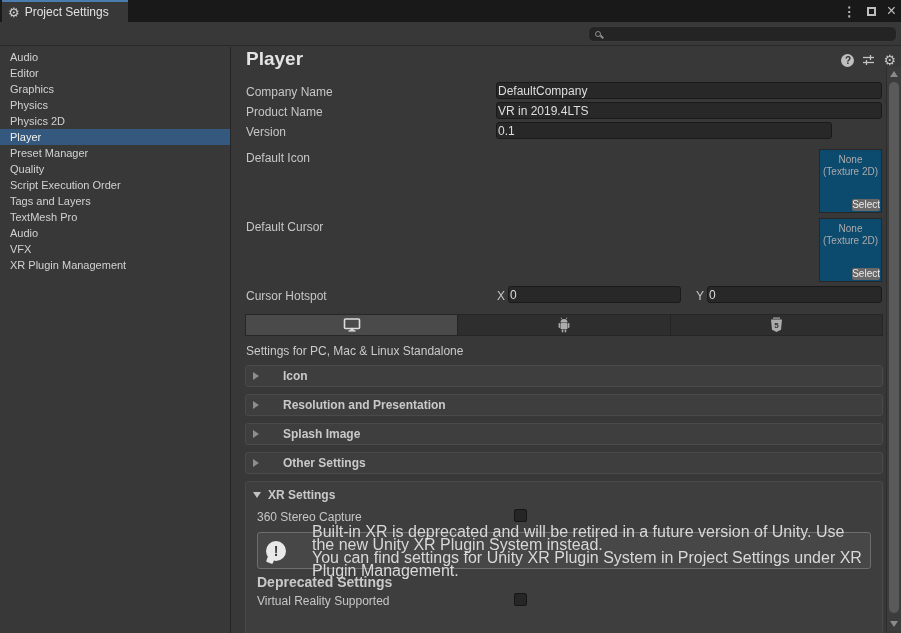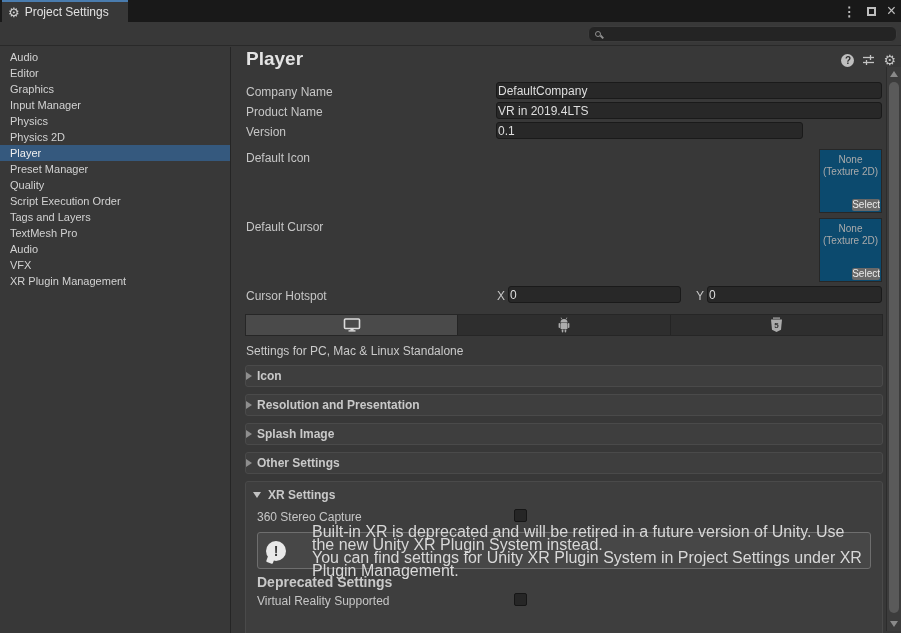--- a/index.html
+++ b/index.html
@@ -56,21 +56,21 @@
   
   .ptabs { position:absolute; left:14px; top:267px; width:638px; height:22px; display:flex;
            background:#2E2E2E; border:1px solid #262626; }
   .ptab { flex:1; display:flex; align-items:center; justify-content:center; border-right:1px solid #242424; }
   .ptab:last-child { border-right:none; }
   .ptab.active { background:#4A4A4A; }
   .settings-for { position:absolute; left:15px; top:297px; font-size:12px; color:#CACACA; }
 
   
   .section { position:absolute; left:14px; width:638px; height:22px; background:#3E3E3E;
-             border:1px solid #4A4A4A; border-radius:3px; display:flex; align-items:center; gap:5px; }
+             border:1px solid #4A4A4A; border-radius:3px; display:flex; align-items:center; padding-left:7px; gap:24px; }
   .section-label { font-size:12px; font-weight:bold; color:#C9C9C9; }
   .tri-right { width:0; height:0; border-left:6px solid #8E8E8E; border-top:4px solid transparent; border-bottom:4px solid transparent; }
   .tri-down { width:0; height:0; border-top:6px solid #C2C2C2; border-left:4px solid transparent; border-right:4px solid transparent; }
 
   
   .xrbox { position:absolute; left:14px; top:434px; width:638px; height:156px; background:#3E3E3E;
            border:1px solid #4A4A4A; border-radius:3px; }
   .xr-head { position:absolute; left:7px; top:6px; display:flex; align-items:center; gap:7px; }
   .xr-row-label { position:absolute; left:11px; font-size:12px; color:#C6C6C6; }
   .checkbox { position:absolute; left:268px; width:13px; height:13px; background:#262626;
@@ -114,21 +114,20 @@
       <span class="mag"></span>
     </div>
   </div>
 
   <div class="bodyrow">
 
     <div class="sidebar">
       <div class="side-item">Audio</div>
       <div class="side-item">Editor</div>
       <div class="side-item">Graphics</div>
-      <div class="side-item">Input Manager</div>
       <div class="side-item">Physics</div>
       <div class="side-item">Physics 2D</div>
       <div class="side-item selected">Player</div>
       <div class="side-item">Preset Manager</div>
       <div class="side-item">Quality</div>
       <div class="side-item">Script Execution Order</div>
       <div class="side-item">Tags and Layers</div>
       <div class="side-item">TextMesh Pro</div>
       <div class="side-item">Audio</div>
       <div class="side-item">VFX</div>
@@ -151,21 +150,21 @@
         <span class="gear-ic">⚙</span>
       </div>
 
       <div class="plabel" style="top:38px">Company Name</div>
       <input class="pfield" style="left: 265px; top: 35px; width: 386px;" value="DefaultCompany">
 
       <div class="plabel" style="top:58px">Product Name</div>
       <input class="pfield" style="left: 265px; top: 55px; width: 386px;" value="VR in 2019.4LTS">
 
       <div class="plabel" style="top:78px">Version</div>
-      <input class="pfield" style="left: 265px; top: 75px; width: 307px;" value="0.1">
+      <input class="pfield" style="left: 265px; top: 75px; width: 336px;" value="0.1">
 
       <div class="plabel" style="top:104px">Default Icon</div>
       <div class="well" style="top:102px">
         <div class="well-line">None</div>
         <div class="well-line">(Texture 2D)</div>
         <div class="well-select">Select</div>
       </div>
 
       <div class="plabel" style="top:173px">Default Cursor</div>
       <div class="well" style="top:171px">

